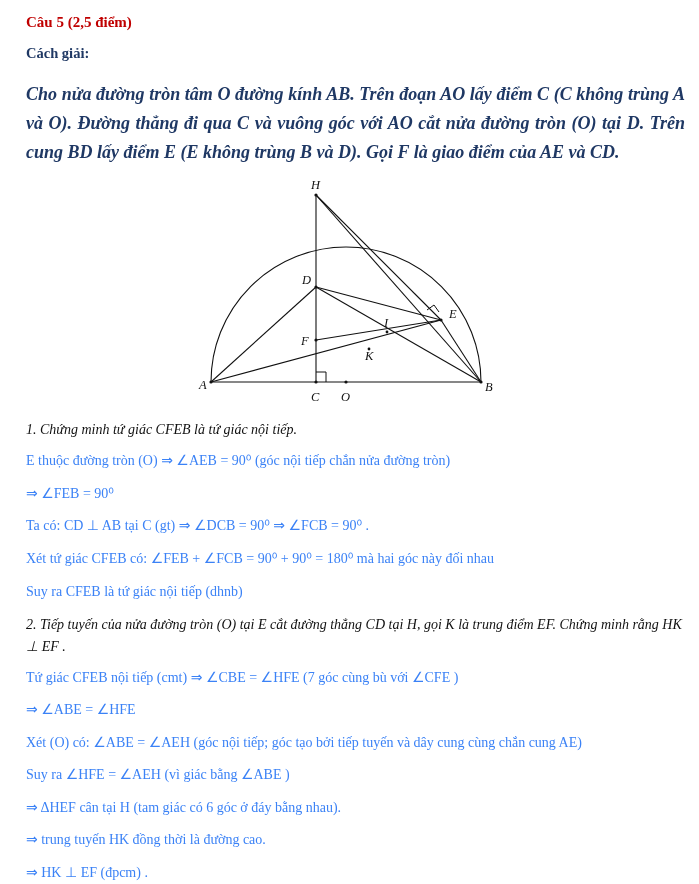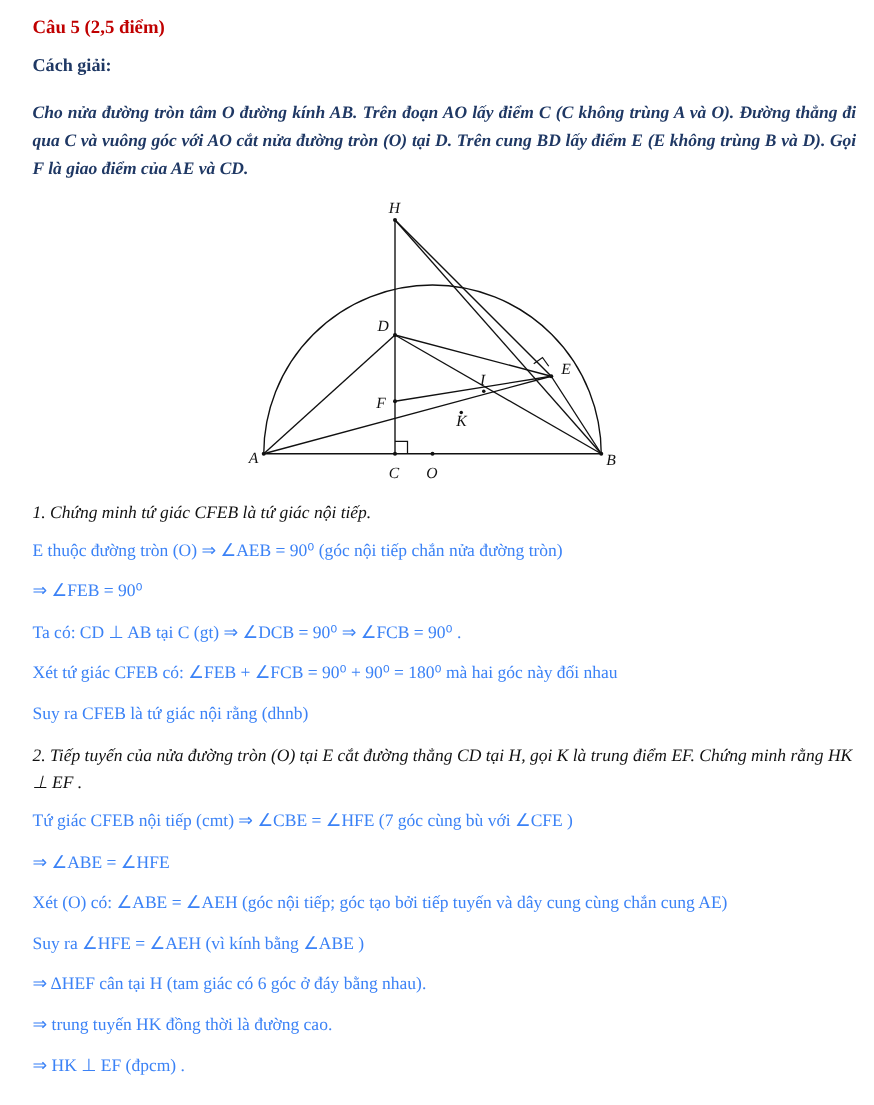--- a/index.html
+++ b/index.html
@@ -35,21 +35,21 @@
   .section-label {
     color: #1f3864;
     font-weight: bold;
     font-size: 14.5px;
     margin: 0 0 12px 0;
   }
   .intro {
     color: #1f3864;
     font-weight: bold;
     font-style: italic;
-    font-size: 14px;
+    font-size: 18px;
     line-height: 1.62;
     margin: 18px 0 10px 0;
     text-align: justify;
   }
   .figure-wrap {
     width: 100%;
     display: flex;
     justify-content: center;
     margin: 6px 0 10px 0;
   }
@@ -139,26 +139,26 @@
         <text class="flabel" x="294" y="214">B</text>
       </svg>
     </div>
 
     <div class="step-head">1. Chứng minh tứ giác CFEB là tứ giác nội tiếp.</div>
 
     <div class="line">E thuộc đường tròn (O) ⇒ ∠AEB = 90⁰ (góc nội tiếp chắn nửa đường tròn)</div>
     <div class="line">⇒ ∠FEB = 90⁰</div>
     <div class="line">Ta có: CD ⊥ AB tại C (gt) ⇒ ∠DCB = 90⁰ ⇒ ∠FCB = 90⁰ .</div>
     <div class="line">Xét tứ giác CFEB có: ∠FEB + ∠FCB = 90⁰ + 90⁰ = 180⁰ mà hai góc này đối nhau</div>
-    <div class="line">Suy ra CFEB là tứ giác nội rằng (dhnb)</div>
+    <div class="line">Suy ra CFEB là tứ giác nội tiếp (dhnb)</div>
 
     <div class="step-head">2. Tiếp tuyến của nửa đường tròn (O) tại E cắt đường thẳng CD tại H, gọi K là trung điểm EF. Chứng minh rằng HK ⊥ EF .</div>
 
     <div class="line">Tứ giác CFEB nội tiếp (cmt) ⇒ ∠CBE = ∠HFE (7 góc cùng bù với ∠CFE )</div>
     <div class="line">⇒ ∠ABE = ∠HFE</div>
     <div class="line">Xét (O) có: ∠ABE = ∠AEH (góc nội tiếp; góc tạo bởi tiếp tuyến và dây cung cùng chắn cung AE)</div>
-    <div class="line">Suy ra ∠HFE = ∠AEH (vì kính bằng ∠ABE )</div>
+    <div class="line">Suy ra ∠HFE = ∠AEH (vì giác bằng ∠ABE )</div>
     <div class="line">⇒ ΔHEF cân tại H (tam giác có 6 góc ở đáy bằng nhau).</div>
     <div class="line">⇒ trung tuyến HK đồng thời là đường cao.</div>
     <div class="line">⇒ HK ⊥ EF (đpcm) .</div>
 
   </div>
 </div>
 
 </body></html>

